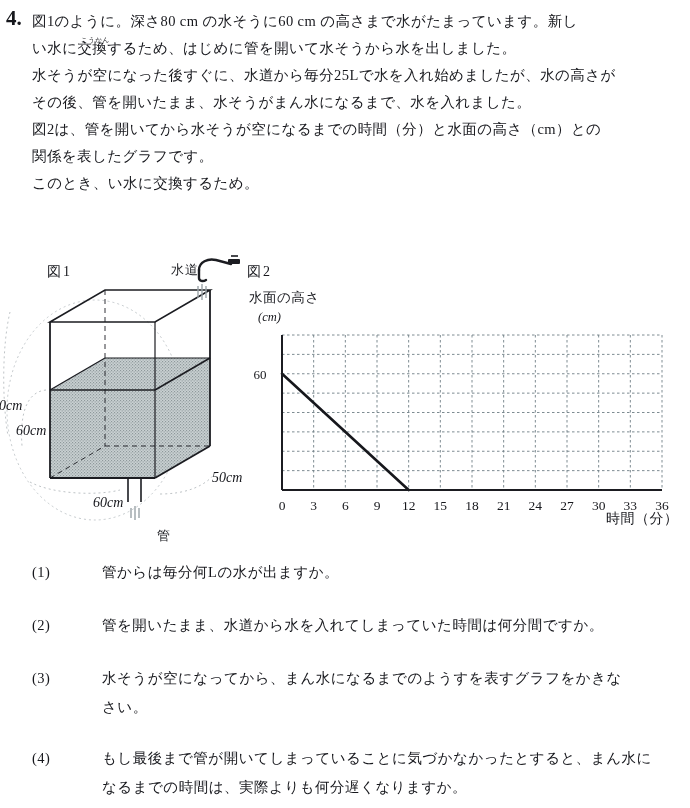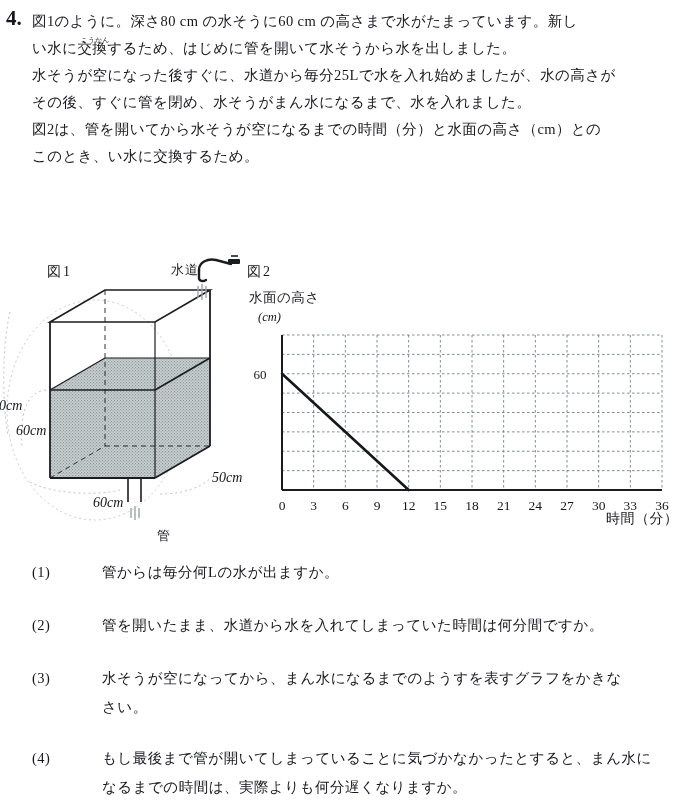--- a/index.html
+++ b/index.html
@@ -129,24 +129,27 @@
       <span>図1のように。深さ80 cm の水そうに60 cm の高さまで水がたまっています。新し</span>
     </div>
     <div class="line">
       <span>い水に交換するため、はじめに管を開いて水そうから水を出しました。</span>
       <span style="position:absolute; left:49px; top:-9px; font-size:6.5px; letter-spacing:0.5px;">こうかん</span>
     </div>
     <div class="line">
       <span>水そうが空になった後すぐに、水道から毎分25Lで水を入れ始めましたが、水の高さが</span>
     </div>
     <div class="line">
-      <span>その後、すぐに管を閉め、水そうがまん水になるまで、水を入れました。</span>
+      <span>その後、管を開いたまま、水そうがまん水になるまで、水を入れました。</span>
     </div>
     <div class="line">
       <span>図2は、管を開いてから水そうが空になるまでの時間（分）と水面の高さ（cm）との</span>
+    </div>
+    <div class="line">
+      <span>関係を表したグラフです。</span>
     </div>
     <div class="line">
       <span>このとき、い水に交換するため。</span>
     </div>
   </div>
 
   <div class="fig1-label">図1</div>
   <div class="faucet-label">水道</div>
   <div class="pipe-label">管</div>
 

